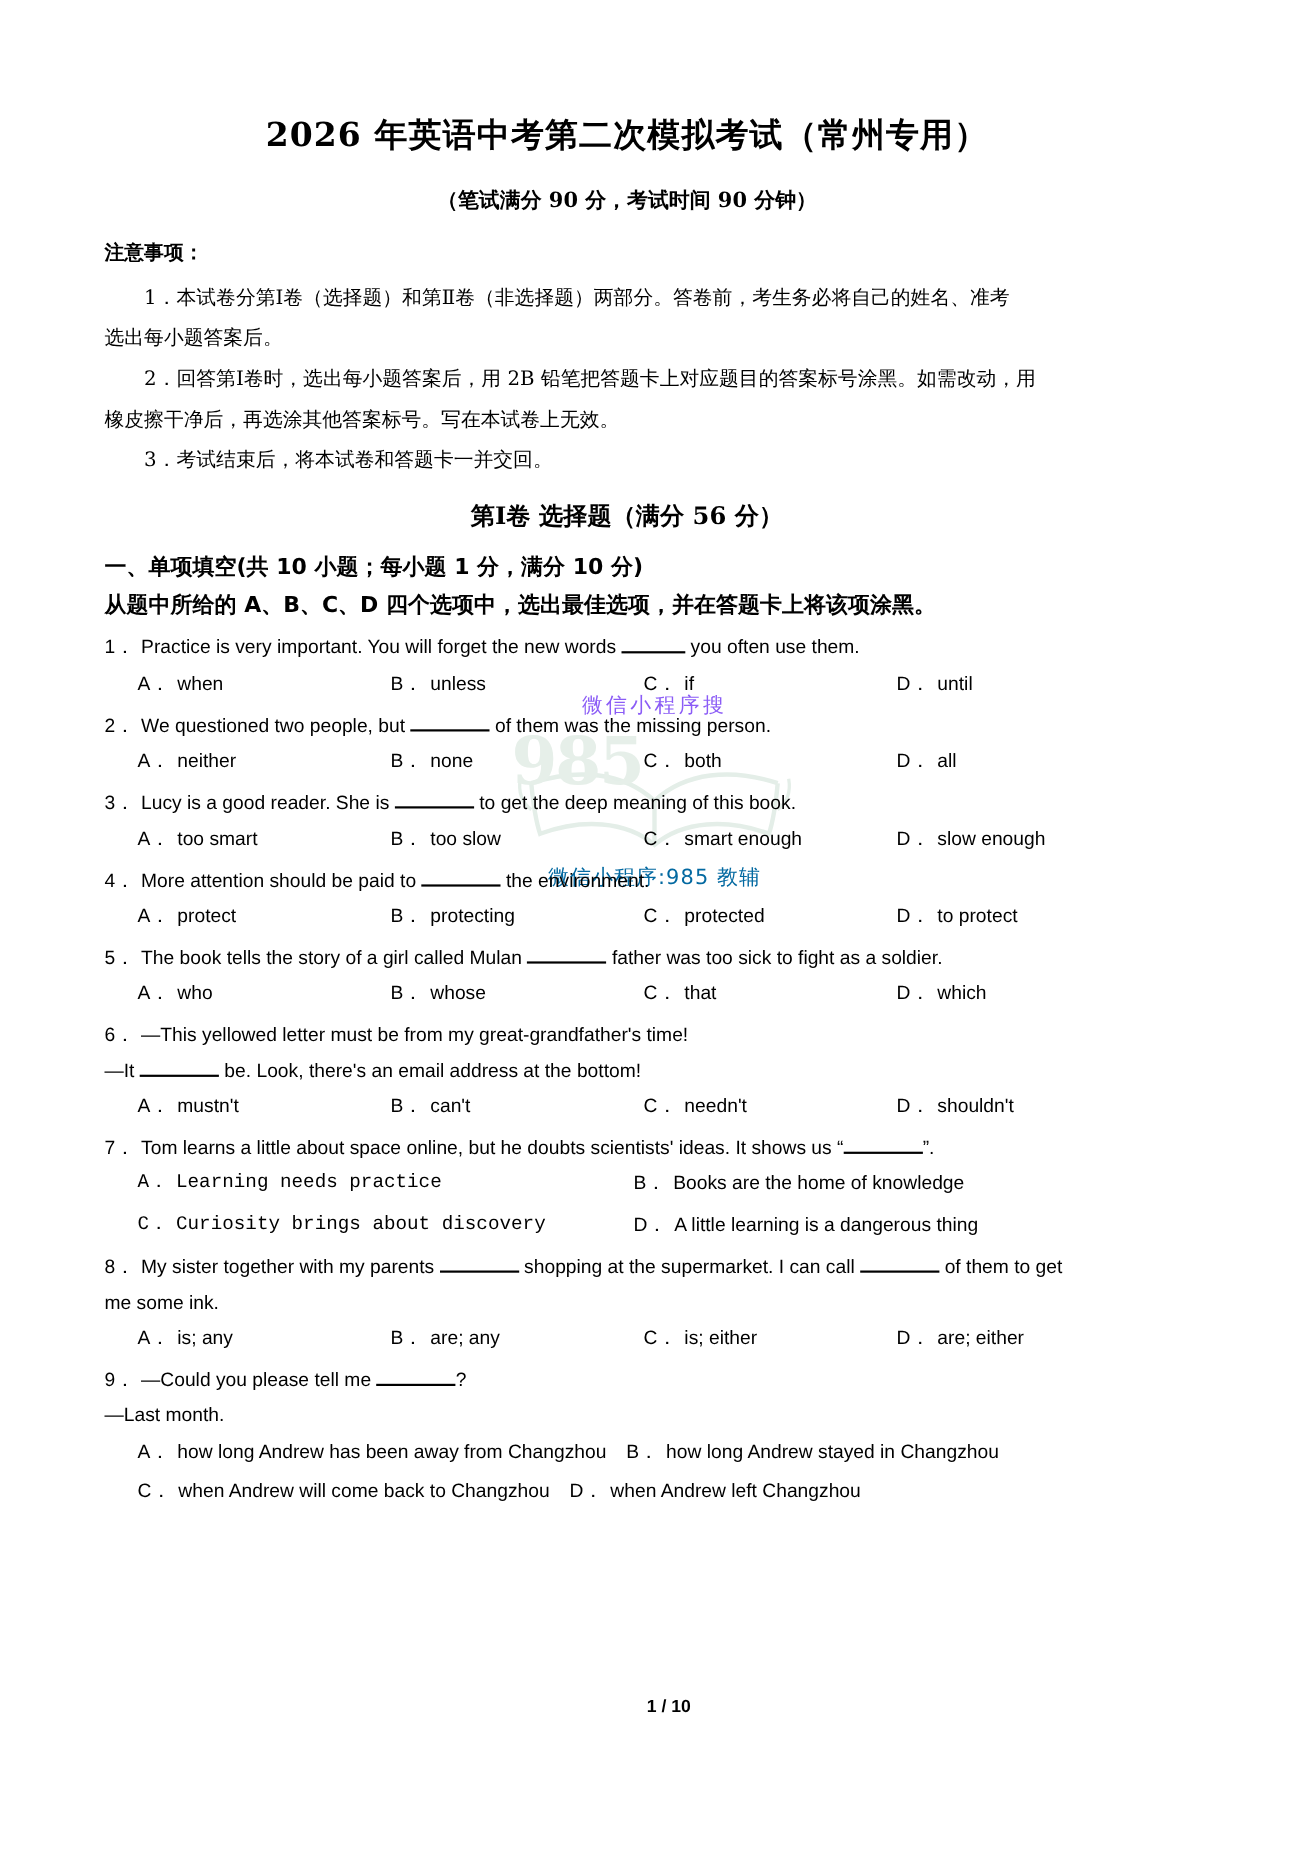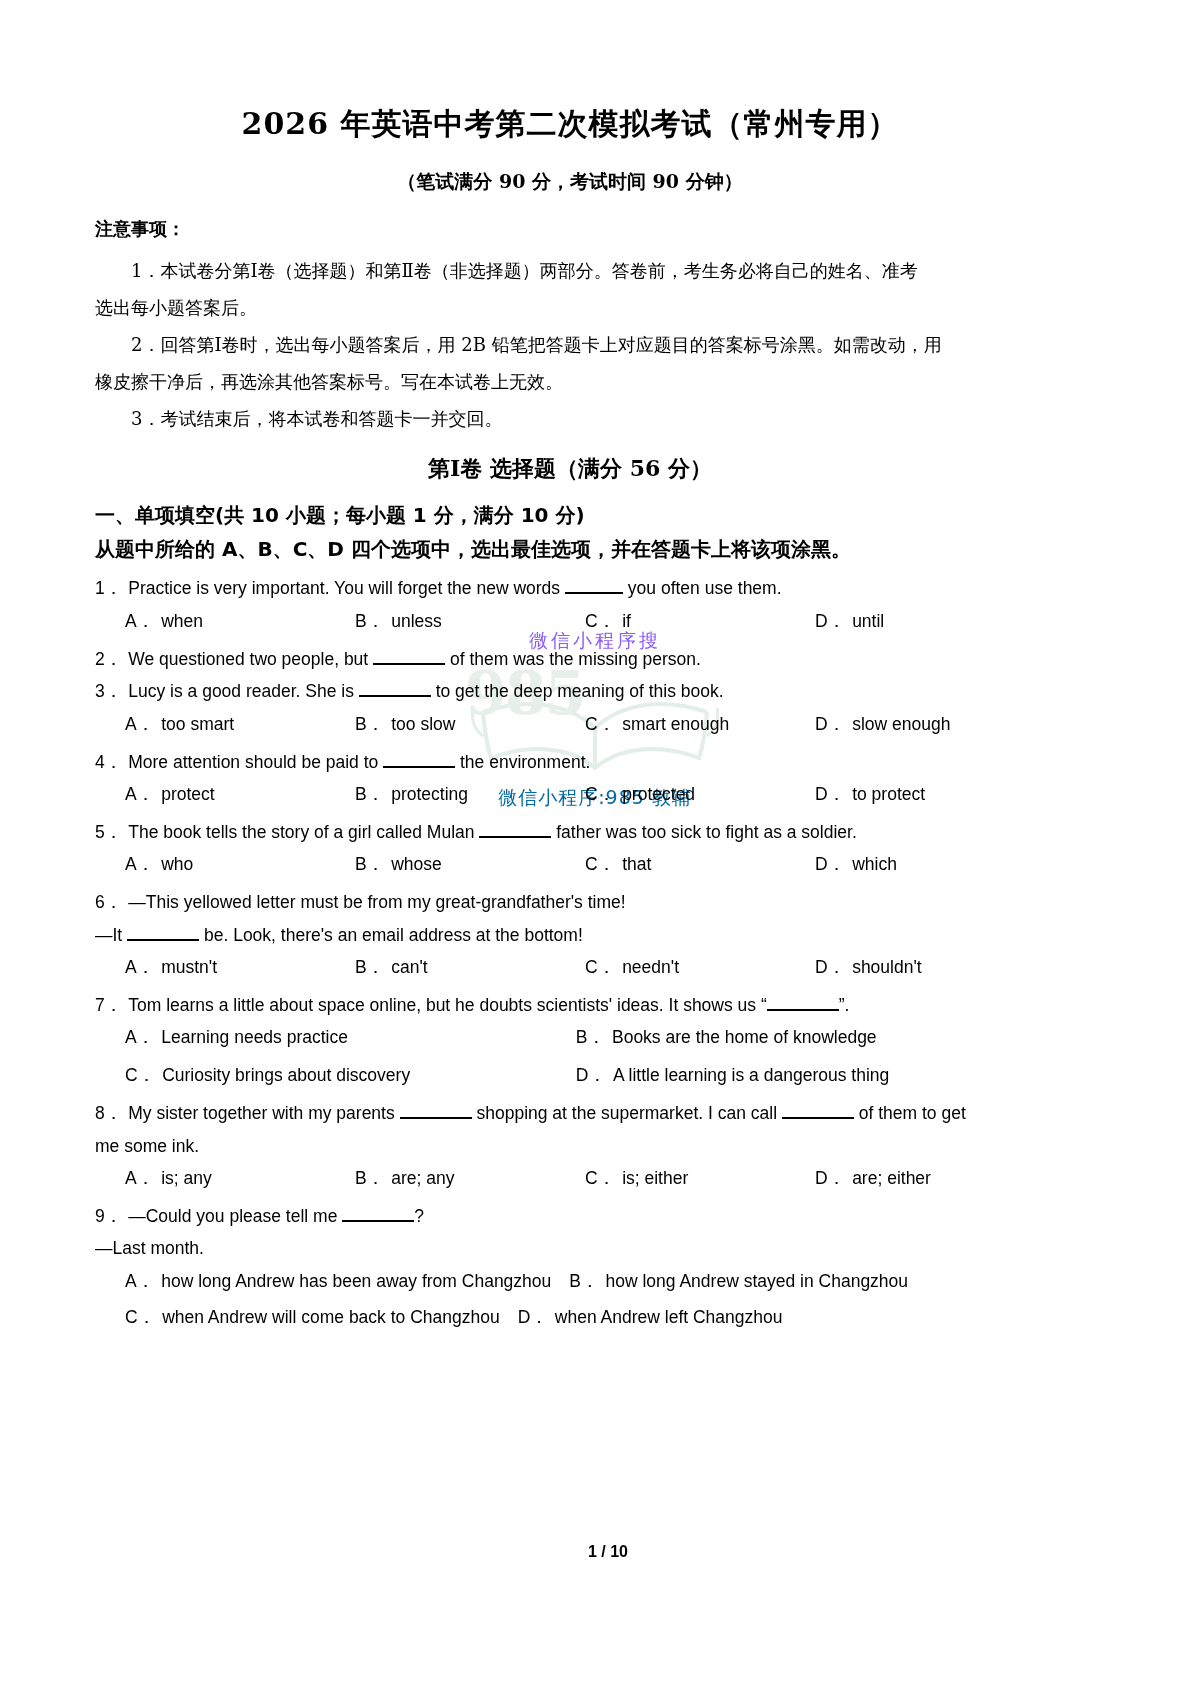--- a/index.html
+++ b/index.html
@@ -165,21 +165,21 @@
     display: flex;
     font-family: "Liberation Sans", sans-serif;
     font-size: 17.5px;
     line-height: 1.6;
     padding-left: 30px;
     margin: 0 0 10px 0;
     align-items: flex-end;
   }
   .opts.cols4 > .opt { width: 25%; }
   .opts.cols2 { padding-left: 30px; }
-  .opts.cols2 > .opt:first-child { width: 49%; }
+  .opts.cols2 > .opt:first-child { width: 49%; font-family: Liberation Mono, monospace; }
   .opt .lab { margin-right: 7px; }
 
   .opts-free {
     font-family: "Liberation Sans", sans-serif;
     font-size: 17.5px;
     line-height: 1.6;
     padding-left: 30px;
     margin: 0 0 8px 0;
   }
   .opts-free .gap { display: inline-block; width: 18px; }
@@ -253,20 +253,26 @@
         <span class="opt"><span class="lab">B．</span><span>unless</span></span>
         <span class="opt"><span class="lab">C．</span><span>if</span></span>
         <span class="opt"><span class="lab">D．</span><span>until</span></span>
       </div>
     </div>
 
     <div class="q-block">
       <p class="q-stem">
         <span class="q-num">2．</span><span>We questioned two people, but </span><span class="blank b-md"></span><span> of them was the missing person.</span>
       </p>
+      <div class="opts cols4">
+        <span class="opt"><span class="lab">A．</span><span>neither</span></span>
+        <span class="opt"><span class="lab">B．</span><span>none</span></span>
+        <span class="opt"><span class="lab">C．</span><span>both</span></span>
+        <span class="opt"><span class="lab">D．</span><span>all</span></span>
+      </div>
     </div>
 
     <div class="q-block">
       <p class="q-stem">
         <span class="q-num">3．</span><span>Lucy is a good reader. She is </span><span class="blank b-md"></span><span> to get the deep meaning of this book.</span>
       </p>
       <div class="opts cols4">
         <span class="opt"><span class="lab">A．</span><span>too smart</span></span>
         <span class="opt"><span class="lab">B．</span><span>too slow</span></span>
         <span class="opt"><span class="lab">C．</span><span>smart enough</span></span>

